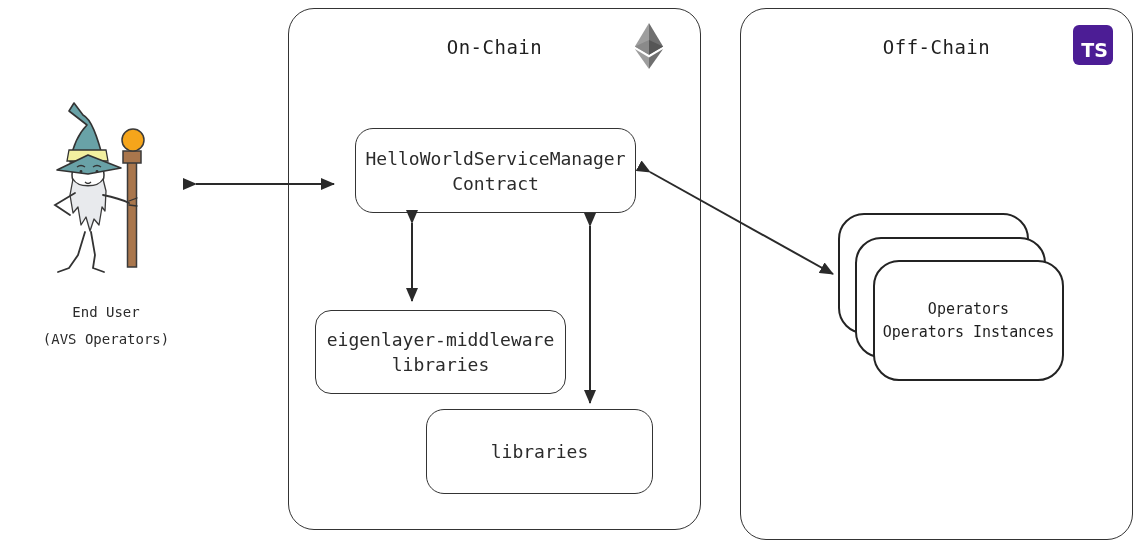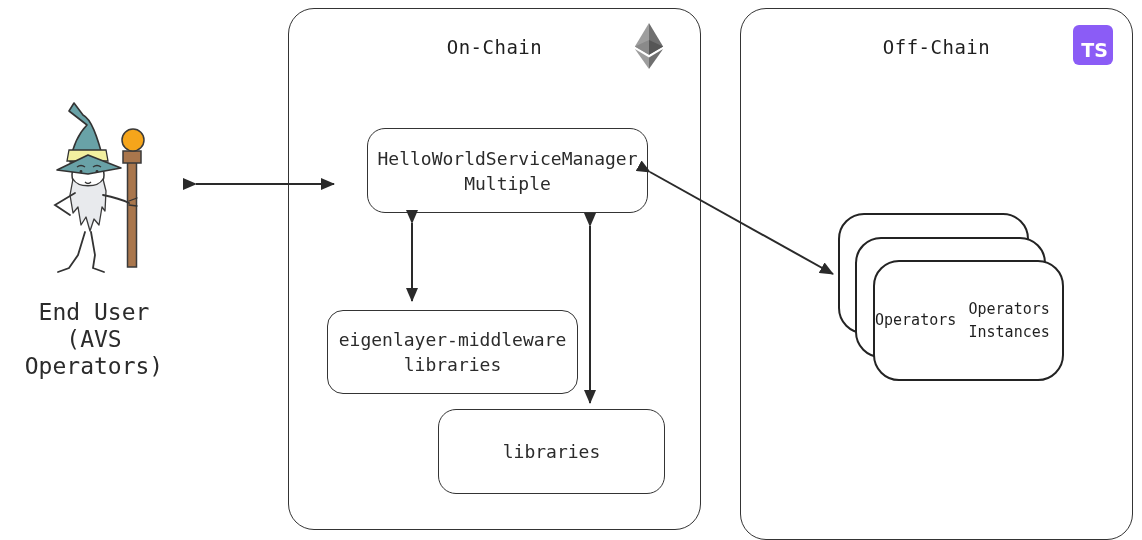--- a/index.html
+++ b/index.html
@@ -36,72 +36,71 @@
     background: #ffffff;
     box-sizing: border-box;
     display: flex;
     flex-direction: column;
     align-items: center;
     justify-content: center;
     text-align: center;
     font-size: 18px;
     line-height: 25px;
     color: #2b2b2b;
-    margin-left: 12px;
   }
   .op-card {
     position: absolute;
     width: 191px;
     height: 121px;
     border: 2px solid #232323;
     border-radius: 26px;
     background: #ffffff;
     box-sizing: border-box;
   }
   .op-text {
     display: flex;
-    flex-direction: row;
+    flex-direction: column;
     align-items: center;
     justify-content: center;
     text-align: center;
     font-size: 15px;
     line-height: 23px;
     color: #1f1f1f;
   }
   #arrow-layer {
     position: absolute;
     left: 0; top: 0;
     width: 1142px; height: 540px;
     pointer-events: none;
     z-index: 30;
   }
   #ts-badge {
     position: absolute;
     left: 1073px; top: 25px;
     width: 40px; height: 40px;
-    background: #8b5cf6;
+    background: #4c1d95;
     border-radius: 6px;
     display: flex;
     align-items: flex-end;
     justify-content: flex-end;
     padding: 0 5px 4px 0;
     box-sizing: border-box;
     color: #ffffff;
     font-size: 19px;
     font-weight: bold;
     font-family: "DejaVu Sans", "Liberation Sans", sans-serif;
   }
   #eth-logo { position: absolute; left: 634px; top: 23px; }
   #wizard   { position: absolute; left: 25px; top: 95px; }
   #end-user-label {
     position: absolute;
-    left: 0; top: 299px;
+    left: 12px; top: 299px;
     width: 188px;
     text-align: center;
-    font-size: 23px;
+    font-size: 14px;
     line-height: 27px;
     color: #2b2b2b;
   }
 </style>
 </head>
 <body>
 
 <div id="canvas">
 
   <svg id="wizard" width="175" height="190" viewBox="0 0 175 190">
@@ -147,21 +146,21 @@
     <polygon fill="#9e9e9e" points="127.9,0 0,212.3 127.9,287.9 127.9,154.1"></polygon>
     <polygon fill="#6f6f6f" points="127.9,0 255.9,212.3 127.9,287.9 127.9,154.1"></polygon>
     <polygon fill="#8a8a8a" points="127.9,154.1 0,212.3 127.9,287.9"></polygon>
     <polygon fill="#565656" points="127.9,154.1 255.9,212.3 127.9,287.9"></polygon>
     <polygon fill="#9e9e9e" points="127.9,416.9 127.9,312.1 0,236.5"></polygon>
     <polygon fill="#6f6f6f" points="127.9,416.9 255.9,236.5 127.9,312.1"></polygon>
   </svg>
 
   <div class="node" style="left:355px; top:128px; width:281px; height:85px;">
     <div>HelloWorldServiceManager</div>
-    <div>Multiple</div>
+    <div>Contract</div>
   </div>
 
   <div class="node" style="left:315px; top:310px; width:251px; height:84px;border-radius:16px;">
     <div>eigenlayer-middleware</div>
     <div>libraries</div>
   </div>
 
   <div class="node" style="left:426px; top:409px; width:227px; height:85px;">
     <div>libraries</div>
   </div>

